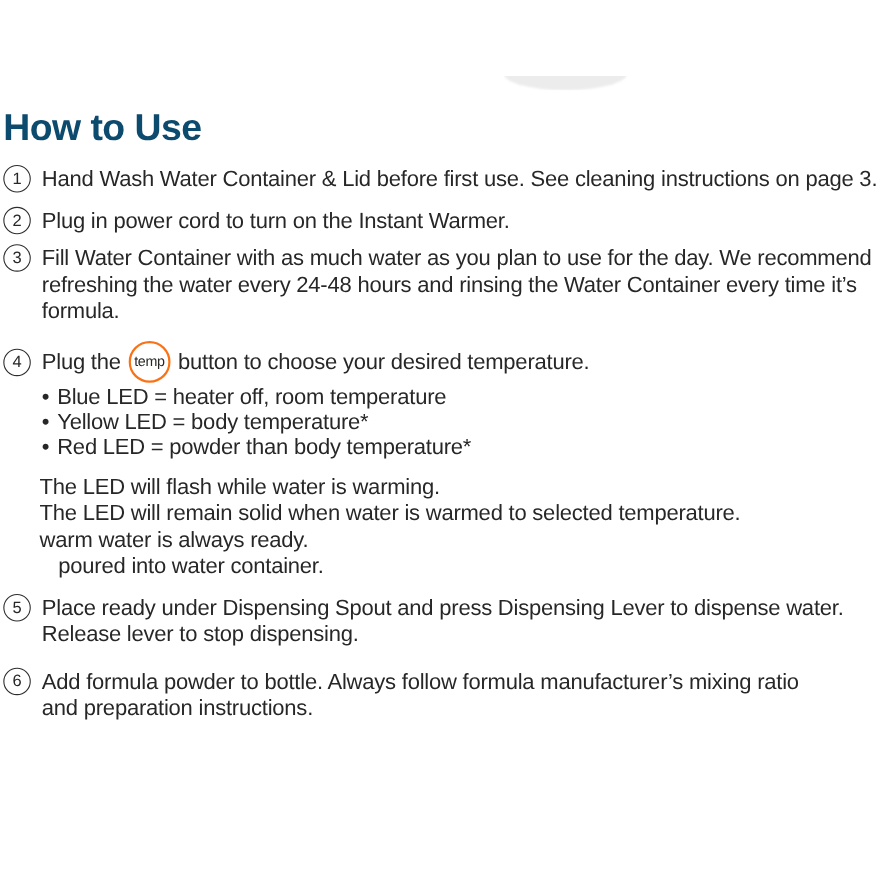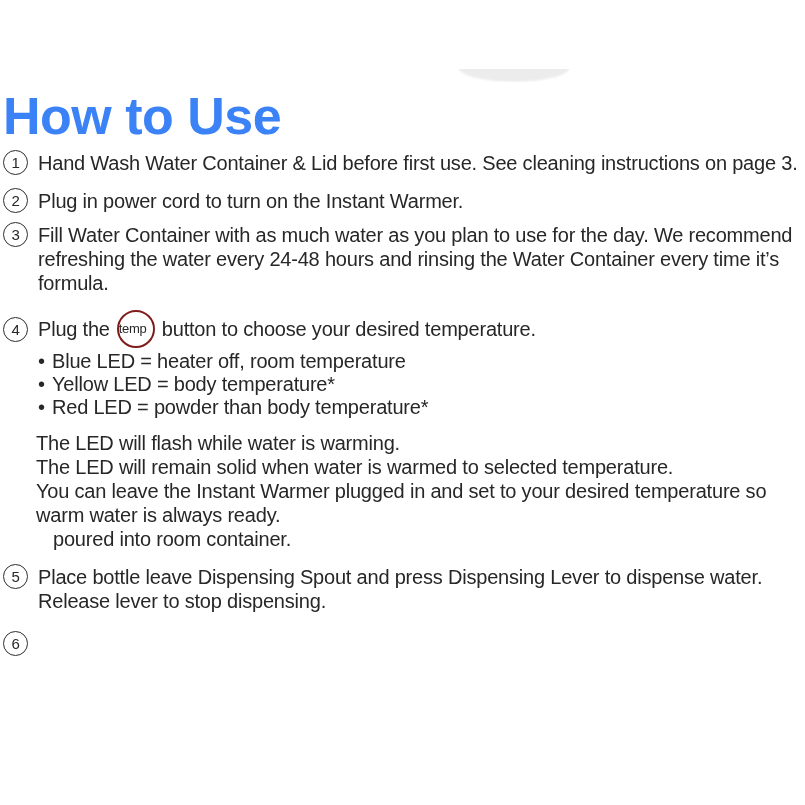--- a/index.html
+++ b/index.html
@@ -29,25 +29,25 @@
     width: 112px;
     height: 30px;
     margin-top: -17px;
     border-radius: 50%;
     background: #ececec;
     filter: blur(1px);
   }
   .title {
     margin: 0;
     padding: 94px 0 0 3px;
-    font-size: 52px;
+    font-size: 34px;
     line-height: 44px;
     font-weight: 700;
     letter-spacing: -0.5px;
-    color: #3b82f6;
+    color: #0c4a6e;
     white-space: nowrap;
   }
   .step {
     display: flex;
     align-items: flex-start;
     padding-left: 3px;
   }
   .badge {
     flex: 0 0 auto;
     width: 25px;
@@ -70,25 +70,25 @@
   .step3 { margin-top: 10px; }
   .step4 { margin-top: 14px; height: 40px; align-items: center; }
   .step4 .badge { margin-top: 0; }
   .step4-row { display: flex; align-items: center; white-space: nowrap; }
   .temp-btn {
     flex: 0 0 auto;
     display: inline-flex;
     width: 38px;
     height: 38px;
     margin: 0 7px;
-    border: 2px solid #7f1d1d;
+    border: 2px solid #f97316;
     border-radius: 50%;
     box-sizing: border-box;
     align-items: center;
-    justify-content: flex-start;
+    justify-content: center;
     font-size: 13px;
     letter-spacing: -0.3px;
   }
   .bullets { margin: 1px 0 0 38px; }
   .bullet-row { display: flex; line-height: 23px; white-space: nowrap; }
   .bullet-row .marker { flex: 0 0 14px; }
   .notes { margin: 12px 0 0 36px; }
   .note-line { white-space: nowrap; }
   .note-line:last-child { padding-left: 17px; }
   .step5 { margin-top: 14px; }
@@ -158,34 +158,37 @@
     </div>
     <div class="bullet-row">
       <span class="marker">•</span>
       <span>Red LED = powder than body temperature*</span>
     </div>
   </div>
 
   <div class="notes">
     <div class="note-line">The LED will flash while water is warming.</div>
     <div class="note-line">The LED will remain solid when water is warmed to selected temperature.</div>
-    <div class="note-line">You can leave the Instant Warmer plugged in and set to your desired temperature so</div>
     <div class="note-line">warm water is always ready.</div>
-    <div class="note-line">poured into room container.</div>
+    <div class="note-line">poured into water container.</div>
   </div>
 
   <div class="step step5">
     <div class="badge">
       <span>5</span>
     </div>
     <div class="step-text">
-      <div class="line">Place bottle leave Dispensing Spout and press Dispensing Lever to dispense water.</div>
+      <div class="line">Place ready under Dispensing Spout and press Dispensing Lever to dispense water.</div>
       <div class="line">Release lever to stop dispensing.</div>
     </div>
   </div>
 
   <div class="step step6">
     <div class="badge">
       <span>6</span>
     </div>
+    <div class="step-text">
+      <div class="line">Add formula powder to bottle. Always follow formula manufacturer’s mixing ratio</div>
+      <div class="line">and preparation instructions.</div>
+    </div>
   </div>
 
 </div>
 
 </body></html>

